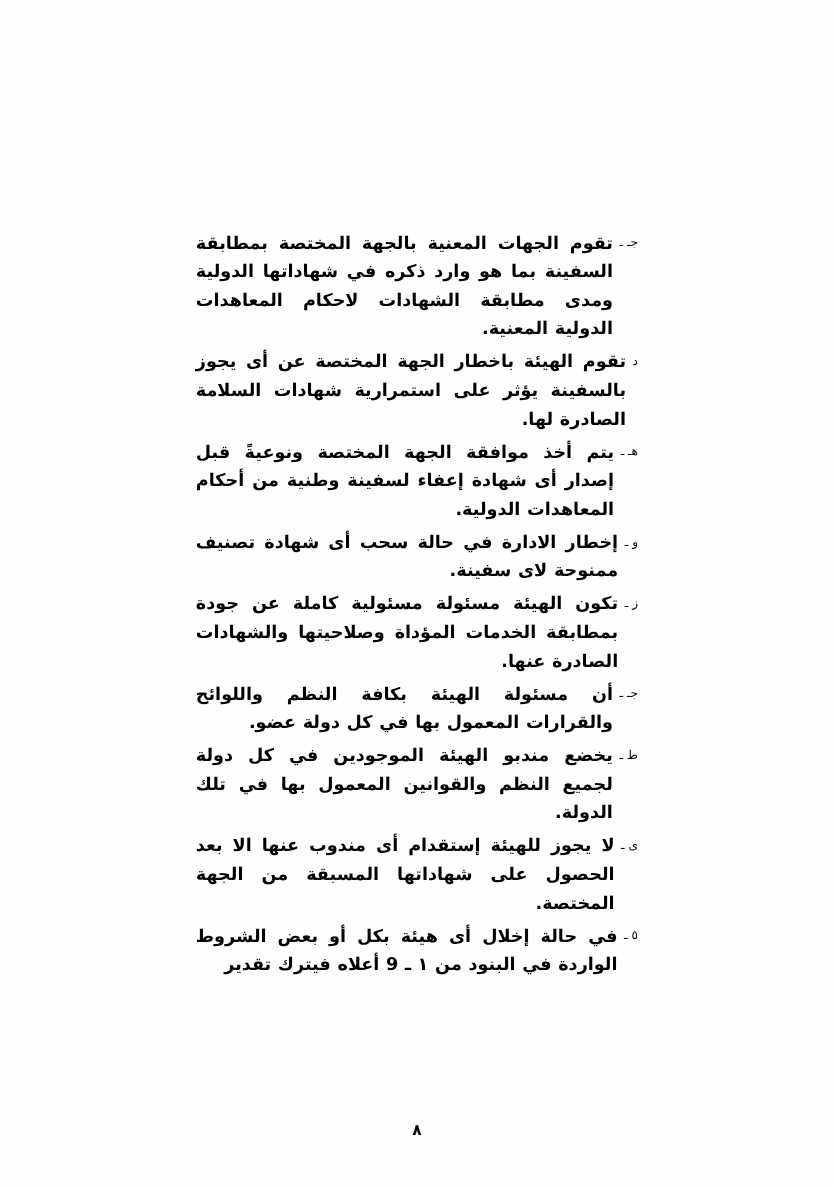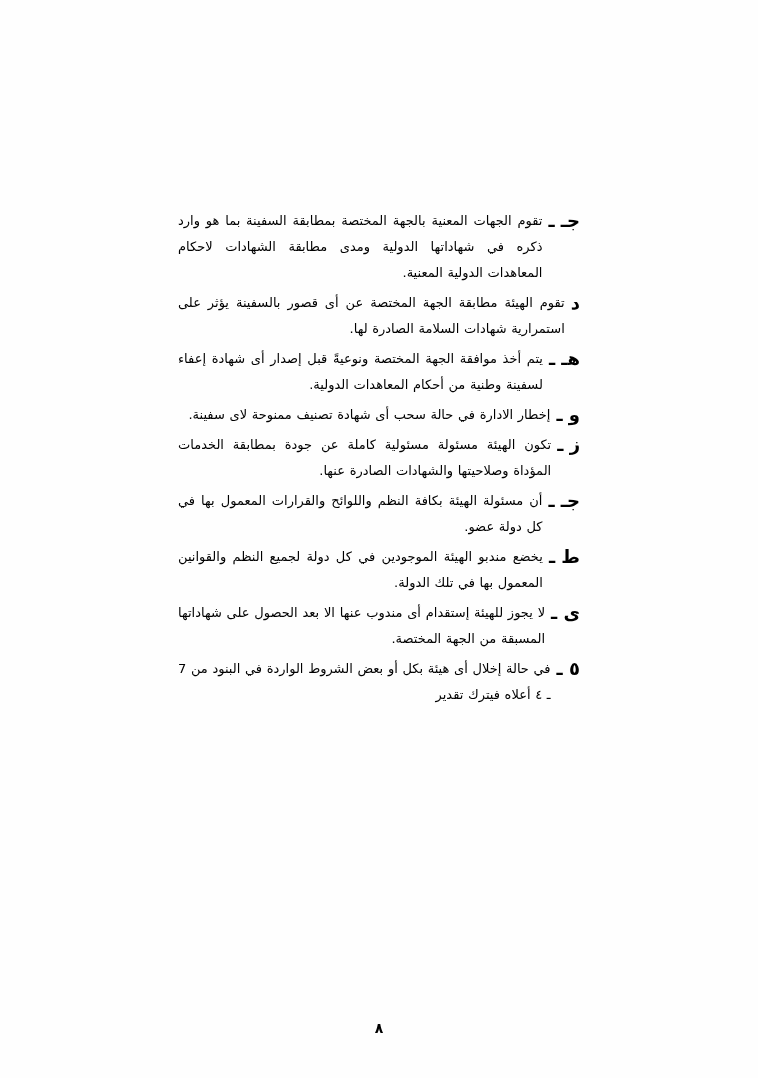--- a/index.html
+++ b/index.html
@@ -29,32 +29,32 @@
     text-align: right;
   }
   .clause {
     display: flex;
     flex-direction: row;
     align-items: flex-start;
     margin-bottom: 4px;
   }
   .marker {
     flex: 0 0 auto;
-    font-size: 18px;
+    font-size: 11px;
     line-height: 26px;
-    font-weight: 700;
+    font-weight: 400;
     padding-left: 6px;
     white-space: nowrap;
     letter-spacing: -0.3px;
   }
   .body-text {
     flex: 1 1 auto;
-    font-size: 13px;
+    font-size: 16px;
     line-height: 26px;
-    font-weight: 400;
+    font-weight: 700;
     text-align: justify;
     text-align-last: right;
     word-spacing: 0.5px;
   }
   .page-number {
     position: absolute;
     bottom: 42px;
     left: 0;
     right: 0;
     text-align: center;
@@ -69,21 +69,21 @@
 <div class="page">
   <div class="content">
 
     <div class="clause">
       <span class="marker">جـ ـ</span>
       <span class="body-text">تقوم الجهات  المعنية  بالجهة المختصة بمطابقة السفينة بما هو وارد ذكره في شهاداتها الدولية ومدى مطابقة الشهادات لاحكام المعاهدات الدولية المعنية.</span>
     </div>
 
     <div class="clause">
       <span class="marker">د</span>
-      <span class="body-text">تقوم الهيئة مطابقة الجهة المختصة عن أى قصور بالسفينة يؤثر على استمرارية شهادات السلامة الصادرة لها.</span>
+      <span class="body-text">تقوم الهيئة باخطار الجهة المختصة عن أى يجوز بالسفينة يؤثر على استمرارية شهادات السلامة الصادرة لها.</span>
     </div>
 
     <div class="clause">
       <span class="marker">هـ ـ</span>
       <span class="body-text">يتم أخذ موافقة الجهة المختصة ونوعيةً قبل إصدار أى شهادة إعفاء لسفينة وطنية من أحكام المعاهدات الدولية.</span>
     </div>
 
     <div class="clause">
       <span class="marker">و ـ</span>
       <span class="body-text">إخطار الادارة في حالة سحب أى شهادة تصنيف ممنوحة لاى سفينة.</span>
@@ -104,19 +104,19 @@
       <span class="body-text">يخضع مندبو الهيئة الموجودين في كل دولة لجميع النظم والقوانين المعمول بها في تلك الدولة.</span>
     </div>
 
     <div class="clause">
       <span class="marker">ى ـ</span>
       <span class="body-text">لا يجوز للهيئة إستقدام أى مندوب عنها الا بعد الحصول على شهاداتها المسبقة من الجهة المختصة.</span>
     </div>
 
     <div class="clause">
       <span class="marker">٥ ـ</span>
-      <span class="body-text">في حالة إخلال أى هيئة بكل أو بعض الشروط الواردة في البنود من 7 ـ ٤ أعلاه فيترك تقدير</span>
+      <span class="body-text">في حالة إخلال أى هيئة بكل أو بعض الشروط الواردة في البنود من ١ ـ 9 أعلاه فيترك تقدير</span>
     </div>
 
   </div>
 
   <div class="page-number">٨</div>
 </div>
 
 </body></html>

